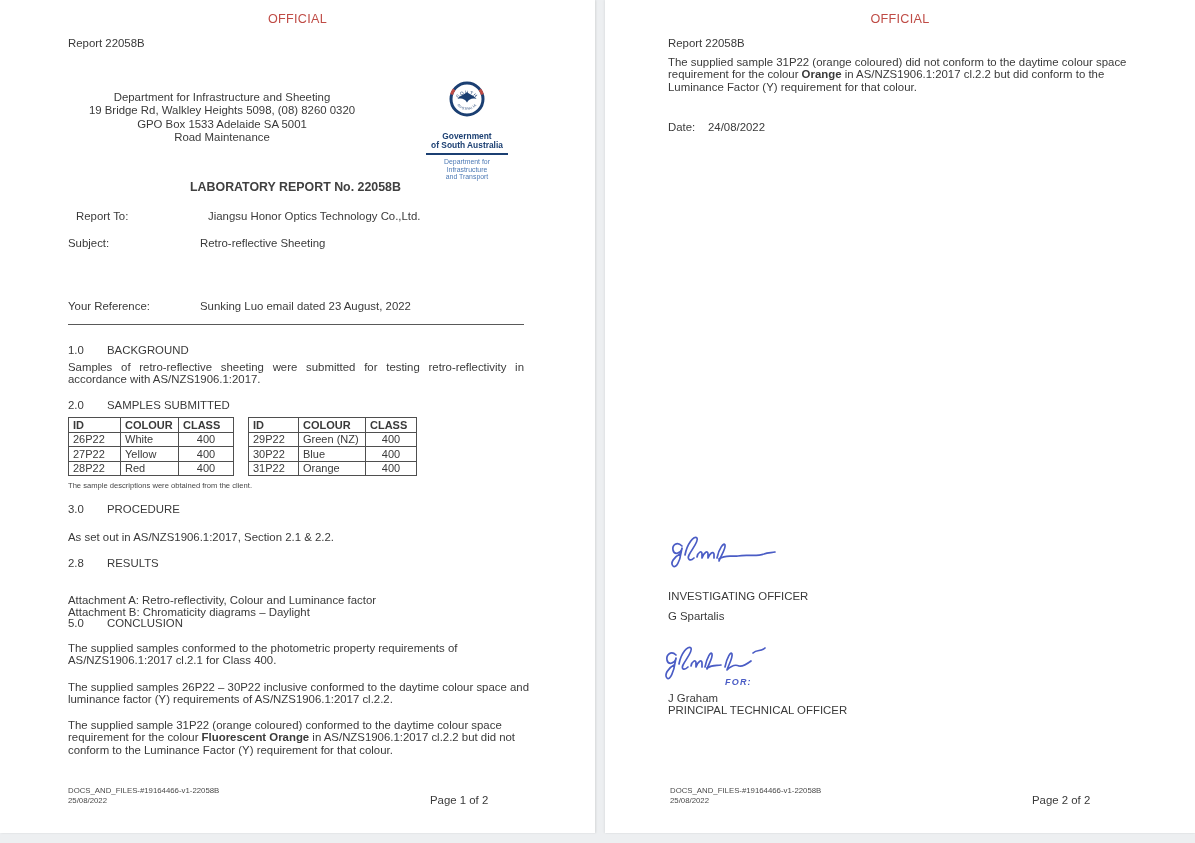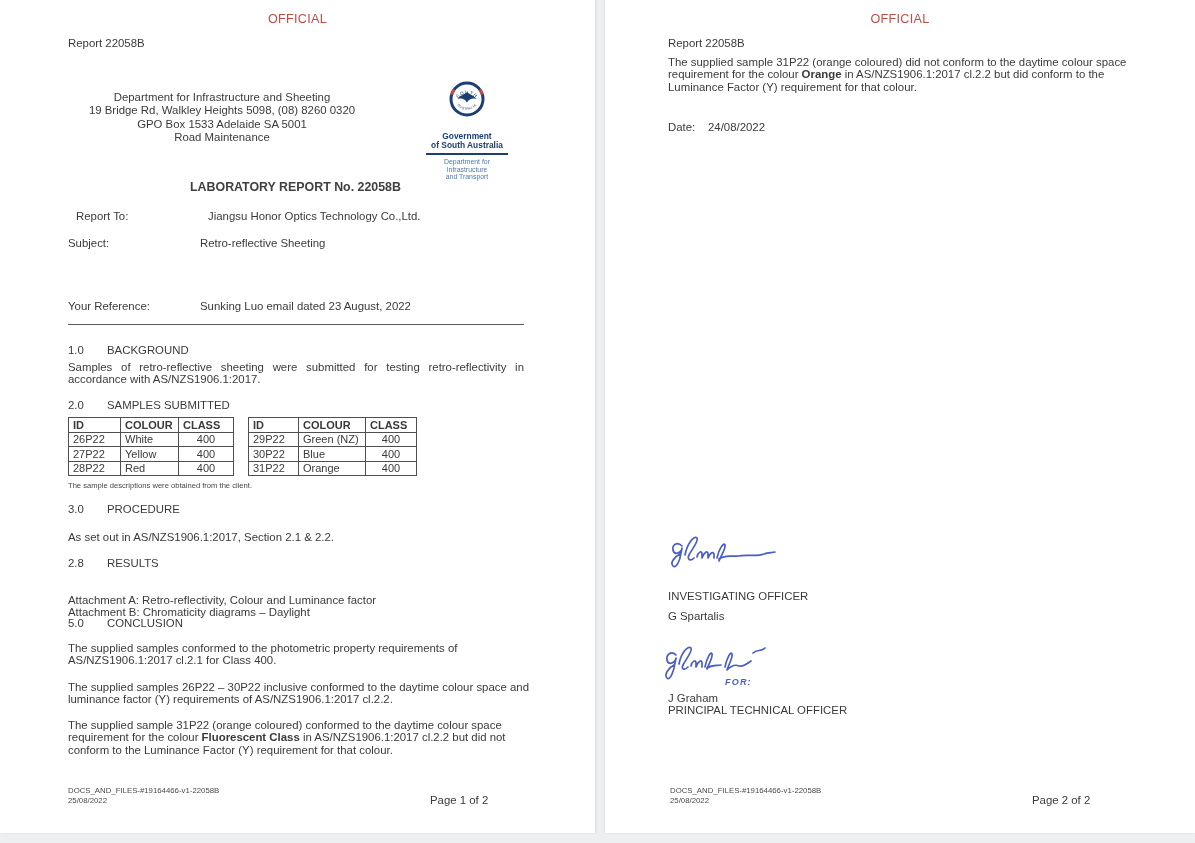--- a/index.html
+++ b/index.html
@@ -182,21 +182,21 @@
     <div>Attachment A: Retro-reflectivity, Colour and Luminance factor</div>
     <div>Attachment B: Chromaticity diagrams – Daylight</div>
   </div>
 
   <div class="abs sec" style="left:68px;top:617px;">
     <span class="num">5.0</span><span class="hd u">CONCLUSION</span>
   </div>
   <div class="abs para" style="left:68px;top:642px;">The supplied samples conformed to the photometric property requirements of AS/NZS1906.1:2017 cl.2.1 for Class 400.</div>
   <div class="abs para" style="left:68px;top:681px;width:462px;">The supplied samples 26P22 – 30P22 inclusive conformed to the daytime colour space and luminance factor (Y) requirements of AS/NZS1906.1:2017 cl.2.2.</div>
   <div class="abs para" style="left:68px;top:719px;">
-    <span>The supplied sample 31P22 (orange coloured) conformed to the daytime colour space requirement for the colour </span><span class="b">Fluorescent Class</span><span> in AS/NZS1906.1:2017 cl.2.2 but </span><span class="u">did not conform</span><span> to the Luminance Factor (Y) requirement </span><span class="u">for that colour</span><span>.</span>
+    <span>The supplied sample 31P22 (orange coloured) conformed to the daytime colour space requirement for the colour </span><span class="b">Fluorescent Orange</span><span> in AS/NZS1906.1:2017 cl.2.2 but </span><span class="u">did not conform</span><span> to the Luminance Factor (Y) requirement </span><span class="u">for that colour</span><span>.</span>
   </div>
 
   <div class="abs foot-doc" style="left:68px;top:786px;">
     <div>DOCS_AND_FILES-#19164466-v1-22058B</div>
     <div>25/08/2022</div>
   </div>
   <div class="abs foot-page" style="left:430px;top:794px;">Page 1 of 2</div>
 </div>
 
 <div class="page page2">

